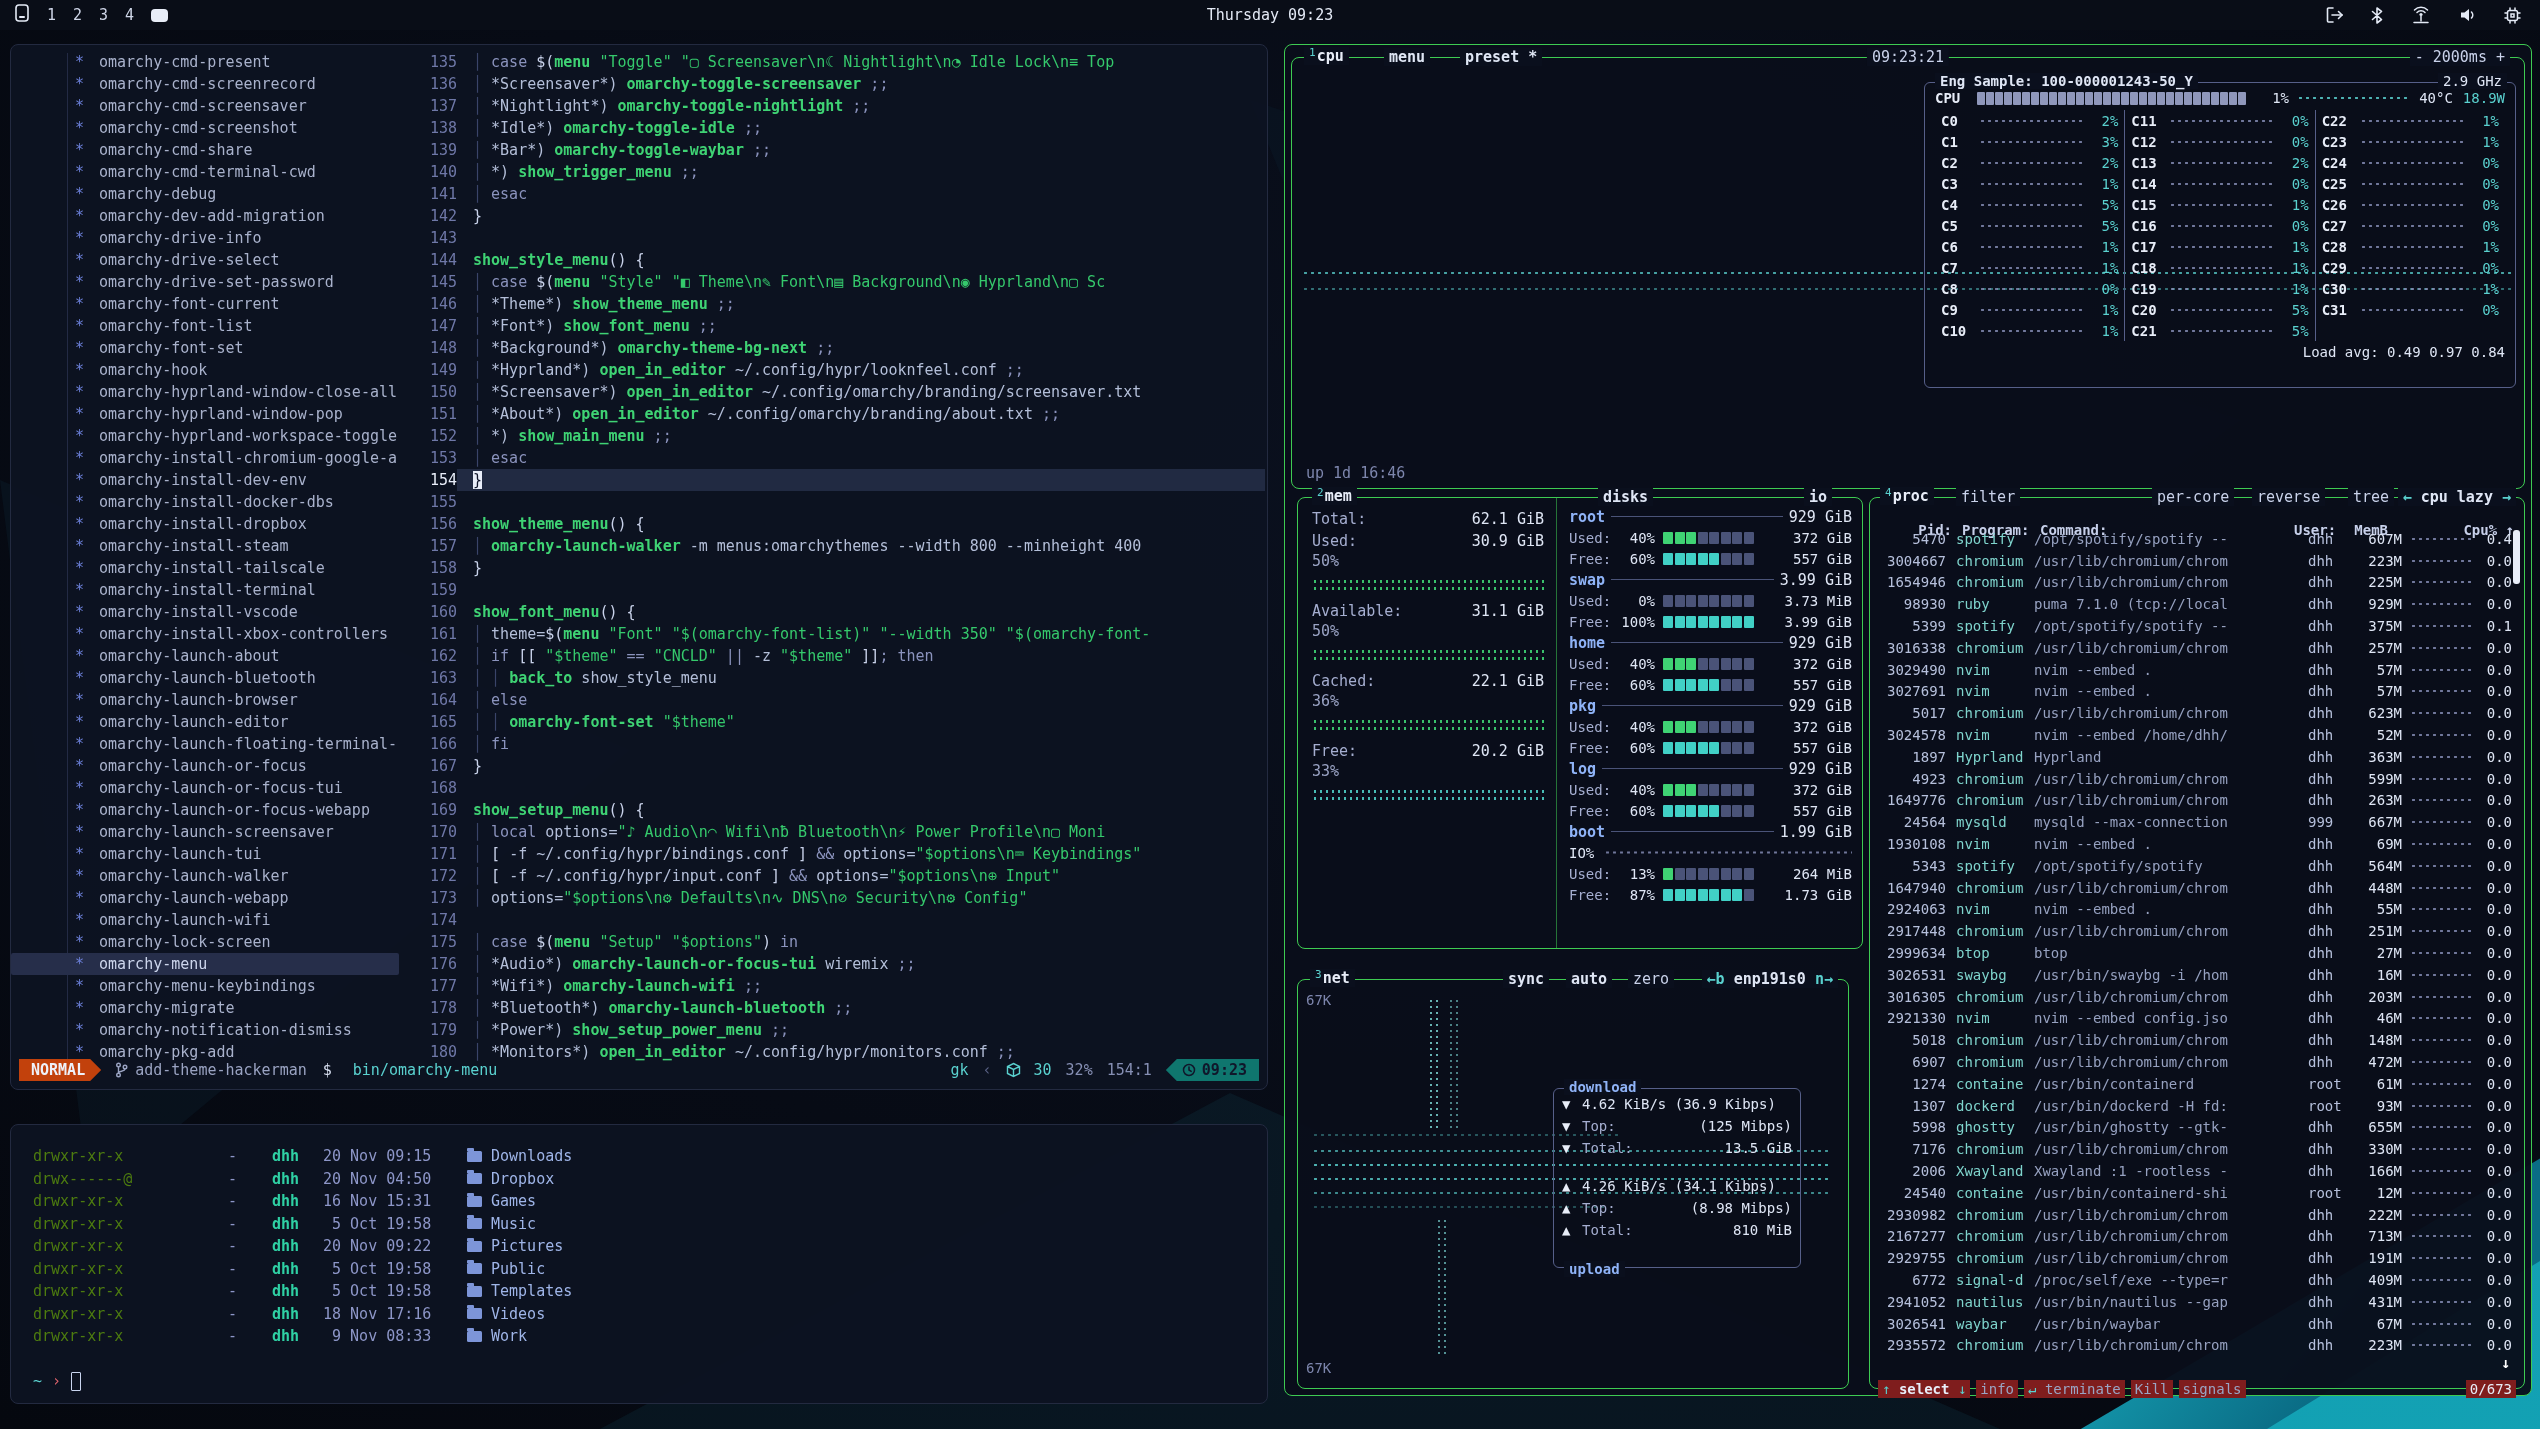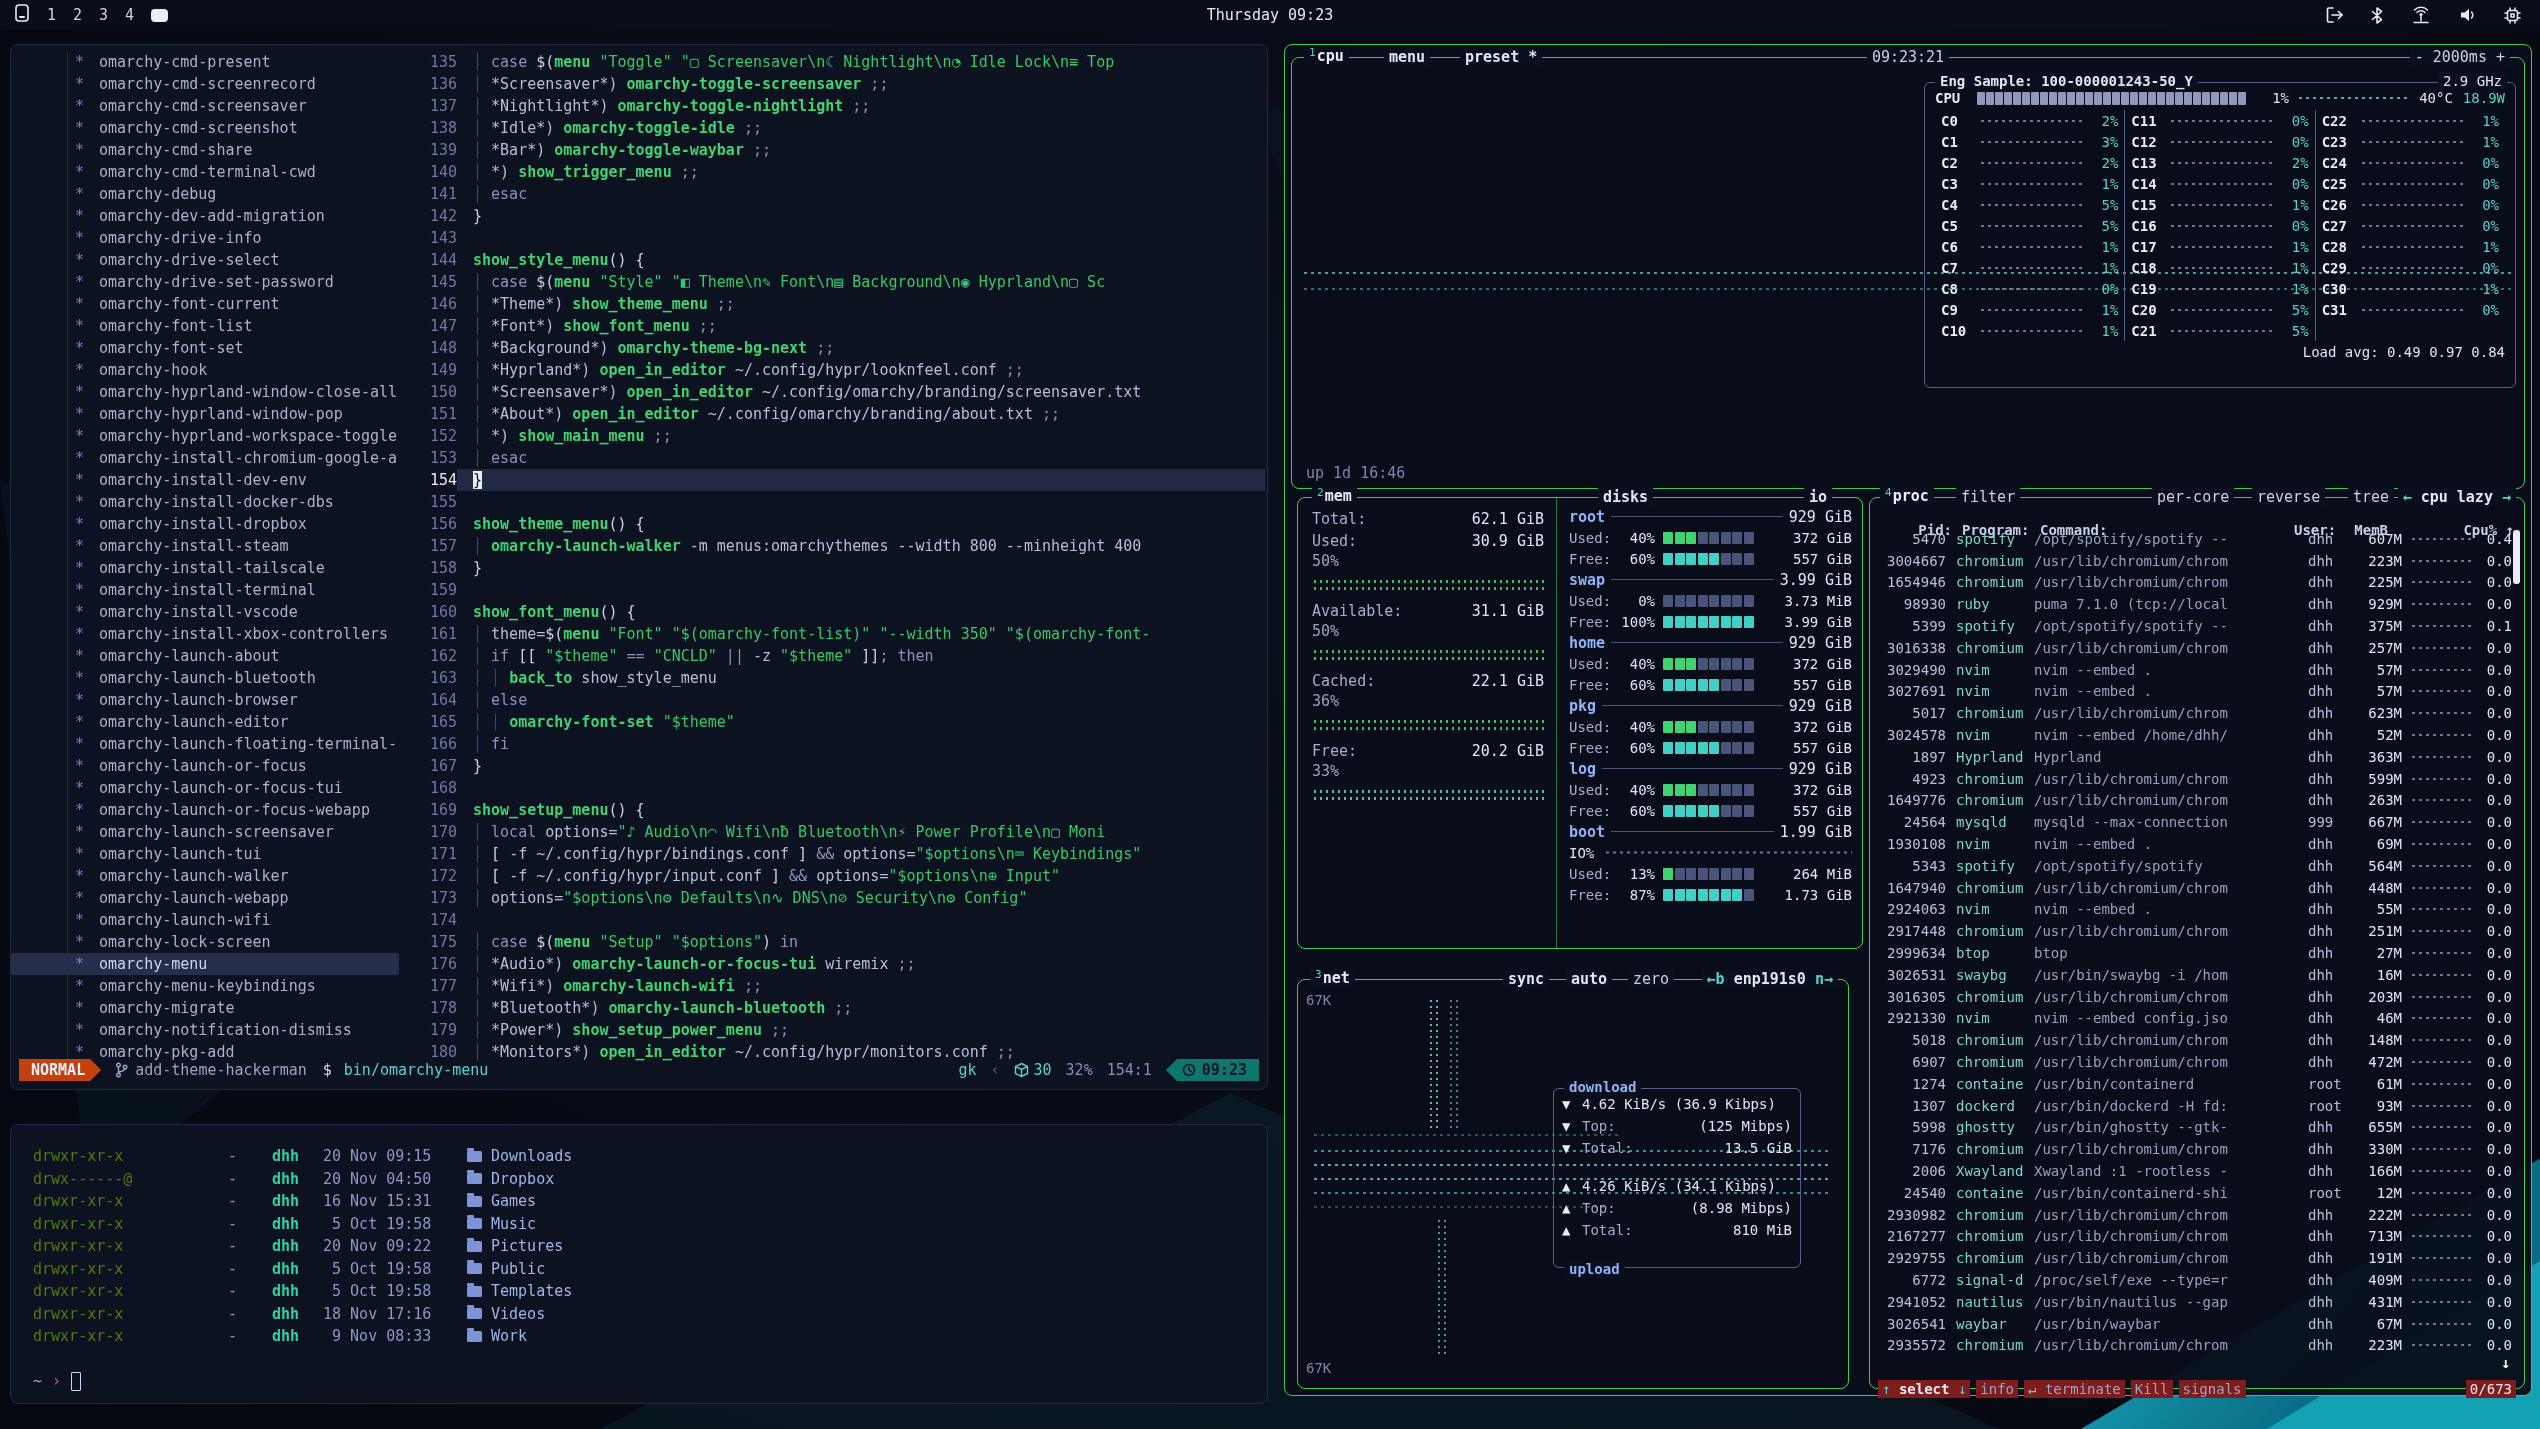--- a/index.html
+++ b/index.html
@@ -56,24 +56,24 @@
   .cl-k{color:var(--lav)} .cl-f{color:var(--green);font-weight:bold}
   .cl-c{color:var(--green);font-weight:bold} .cl-s{color:var(--tgreen)}
   .cl-w{color:#b4bfd9} .cl-p{color:#c9d2ea} .cl-g{color:var(--dim)}
   .cursorblk{background:#e8edf8;color:#10162a}
   
   .statusline{position:absolute;left:8px;right:8px;bottom:6px;height:26px;display:flex;align-items:center;font-size:15px}
   .mode-badge{background:#c2410c;color:#eef1fa;font-weight:bold;padding:2px 16px 2px 12px;
     clip-path:polygon(0 0,calc(100% - 11px) 0,100% 50%,calc(100% - 11px) 100%,0 100%)}
   .branch{display:flex;align-items:center;gap:7px;color:#9aa3c2;margin-left:14px}
   .sl-dollar{color:#d7deef;margin-left:16px}
-  .sl-file{color:var(--teal);margin-left:12px}
+  .sl-file{color:var(--teal);margin-left:21px}
   .sl-right{margin-left:auto;display:flex;align-items:center;gap:14px}
   .sl-gk{color:var(--teal)} .sl-sep{color:#5b6387}
-  .sl-cube{display:flex;align-items:center;gap:5px;color:var(--teal)}
+  .sl-cube{display:flex;align-items:center;gap:13px;color:var(--teal)}
   .sl-dim{color:#868fb4}
   .time-badge{background:#0f766e;color:#10162a;font-weight:bold;display:flex;align-items:center;gap:6px;
     padding:2px 12px 2px 16px;clip-path:polygon(11px 0,100% 0,100% 100%,11px 100%,0 50%)}
 
   
   #term{left:10px;top:1124px;width:1258px;height:280px;padding:20px 0 0 22px;font-size:15px;overflow:hidden}
   .trow{display:flex;height:22.5px;align-items:center;white-space:pre}
   .t-perm{width:170px;color:#4d7c0f} .t-size{width:34px;color:#8d96c8;text-align:right}
   .t-user{width:72px;color:#2fd0a4;font-weight:bold;text-align:right;padding-right:10px}
   .t-date{width:158px;color:#8d96c8;padding-left:14px}

